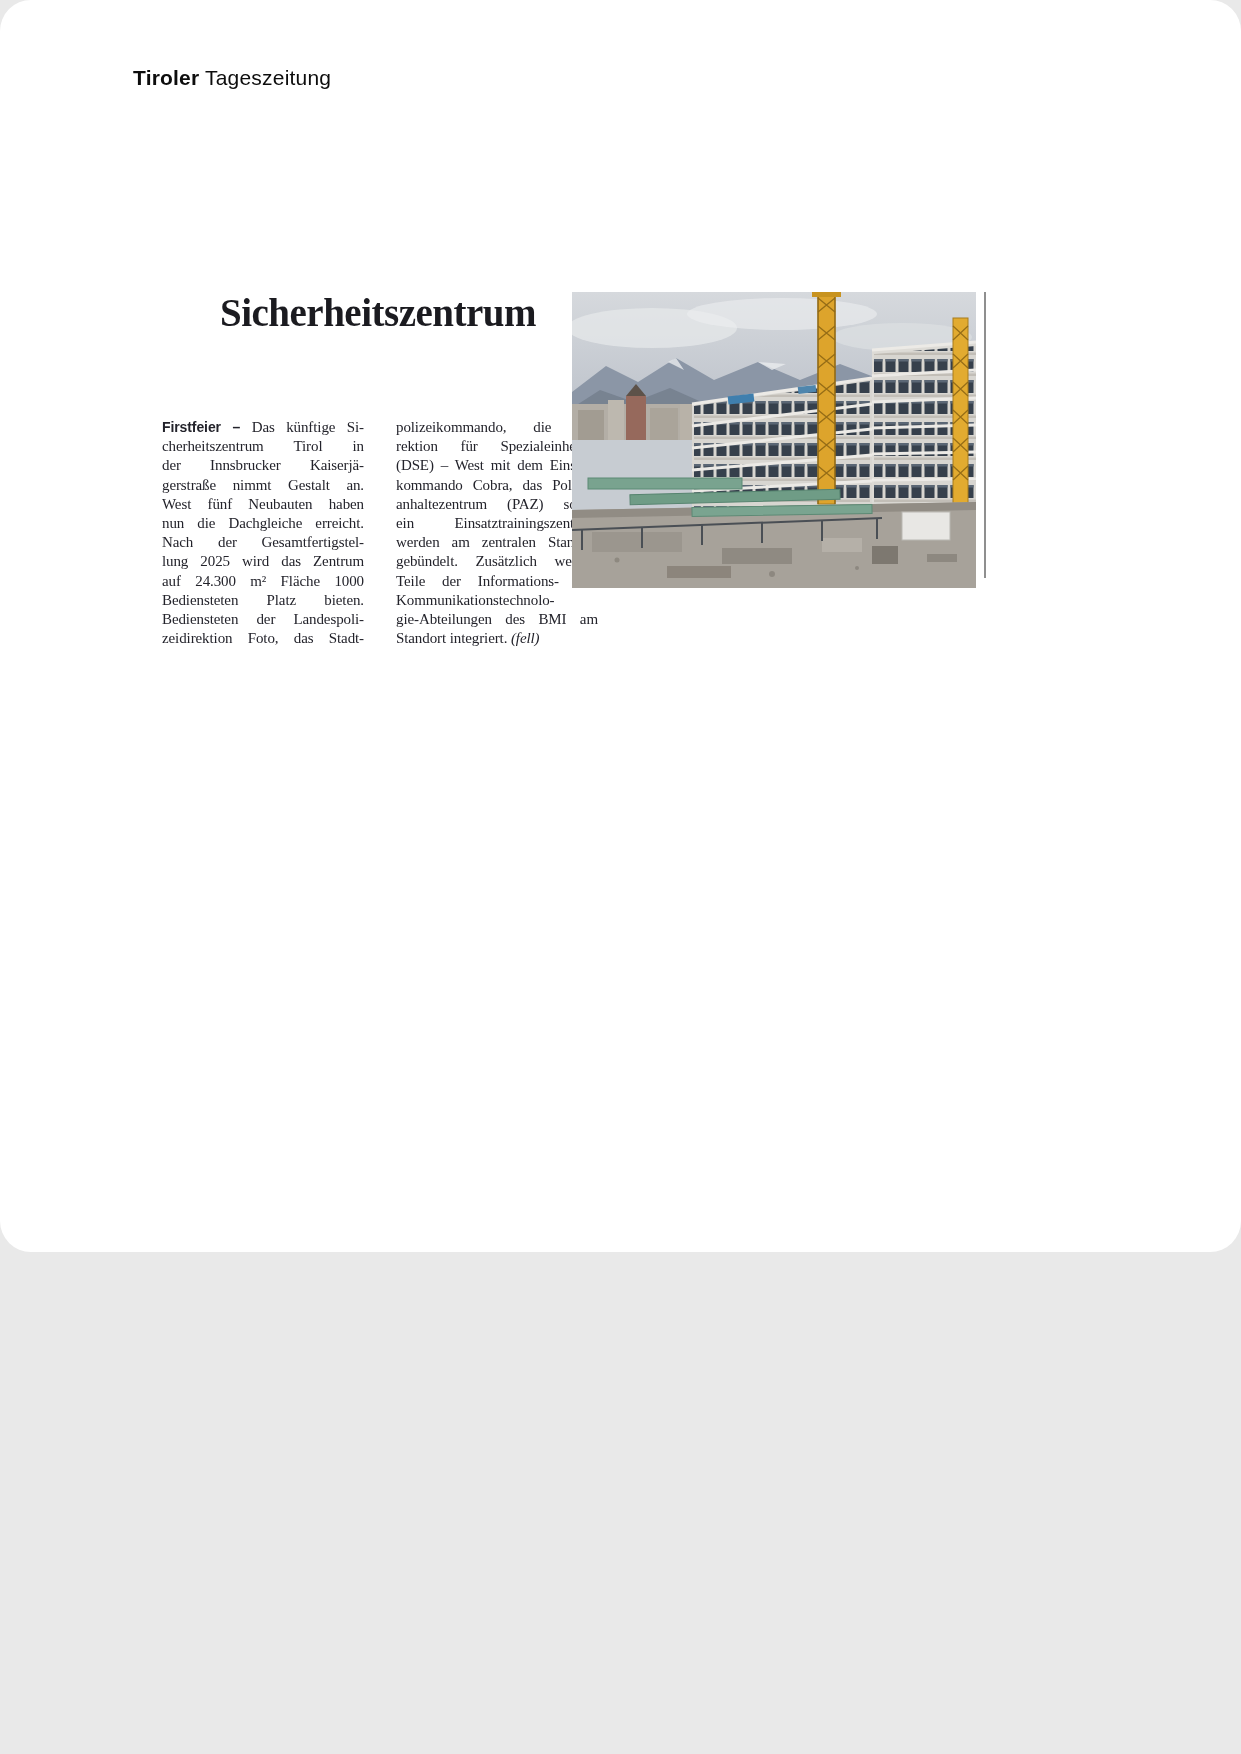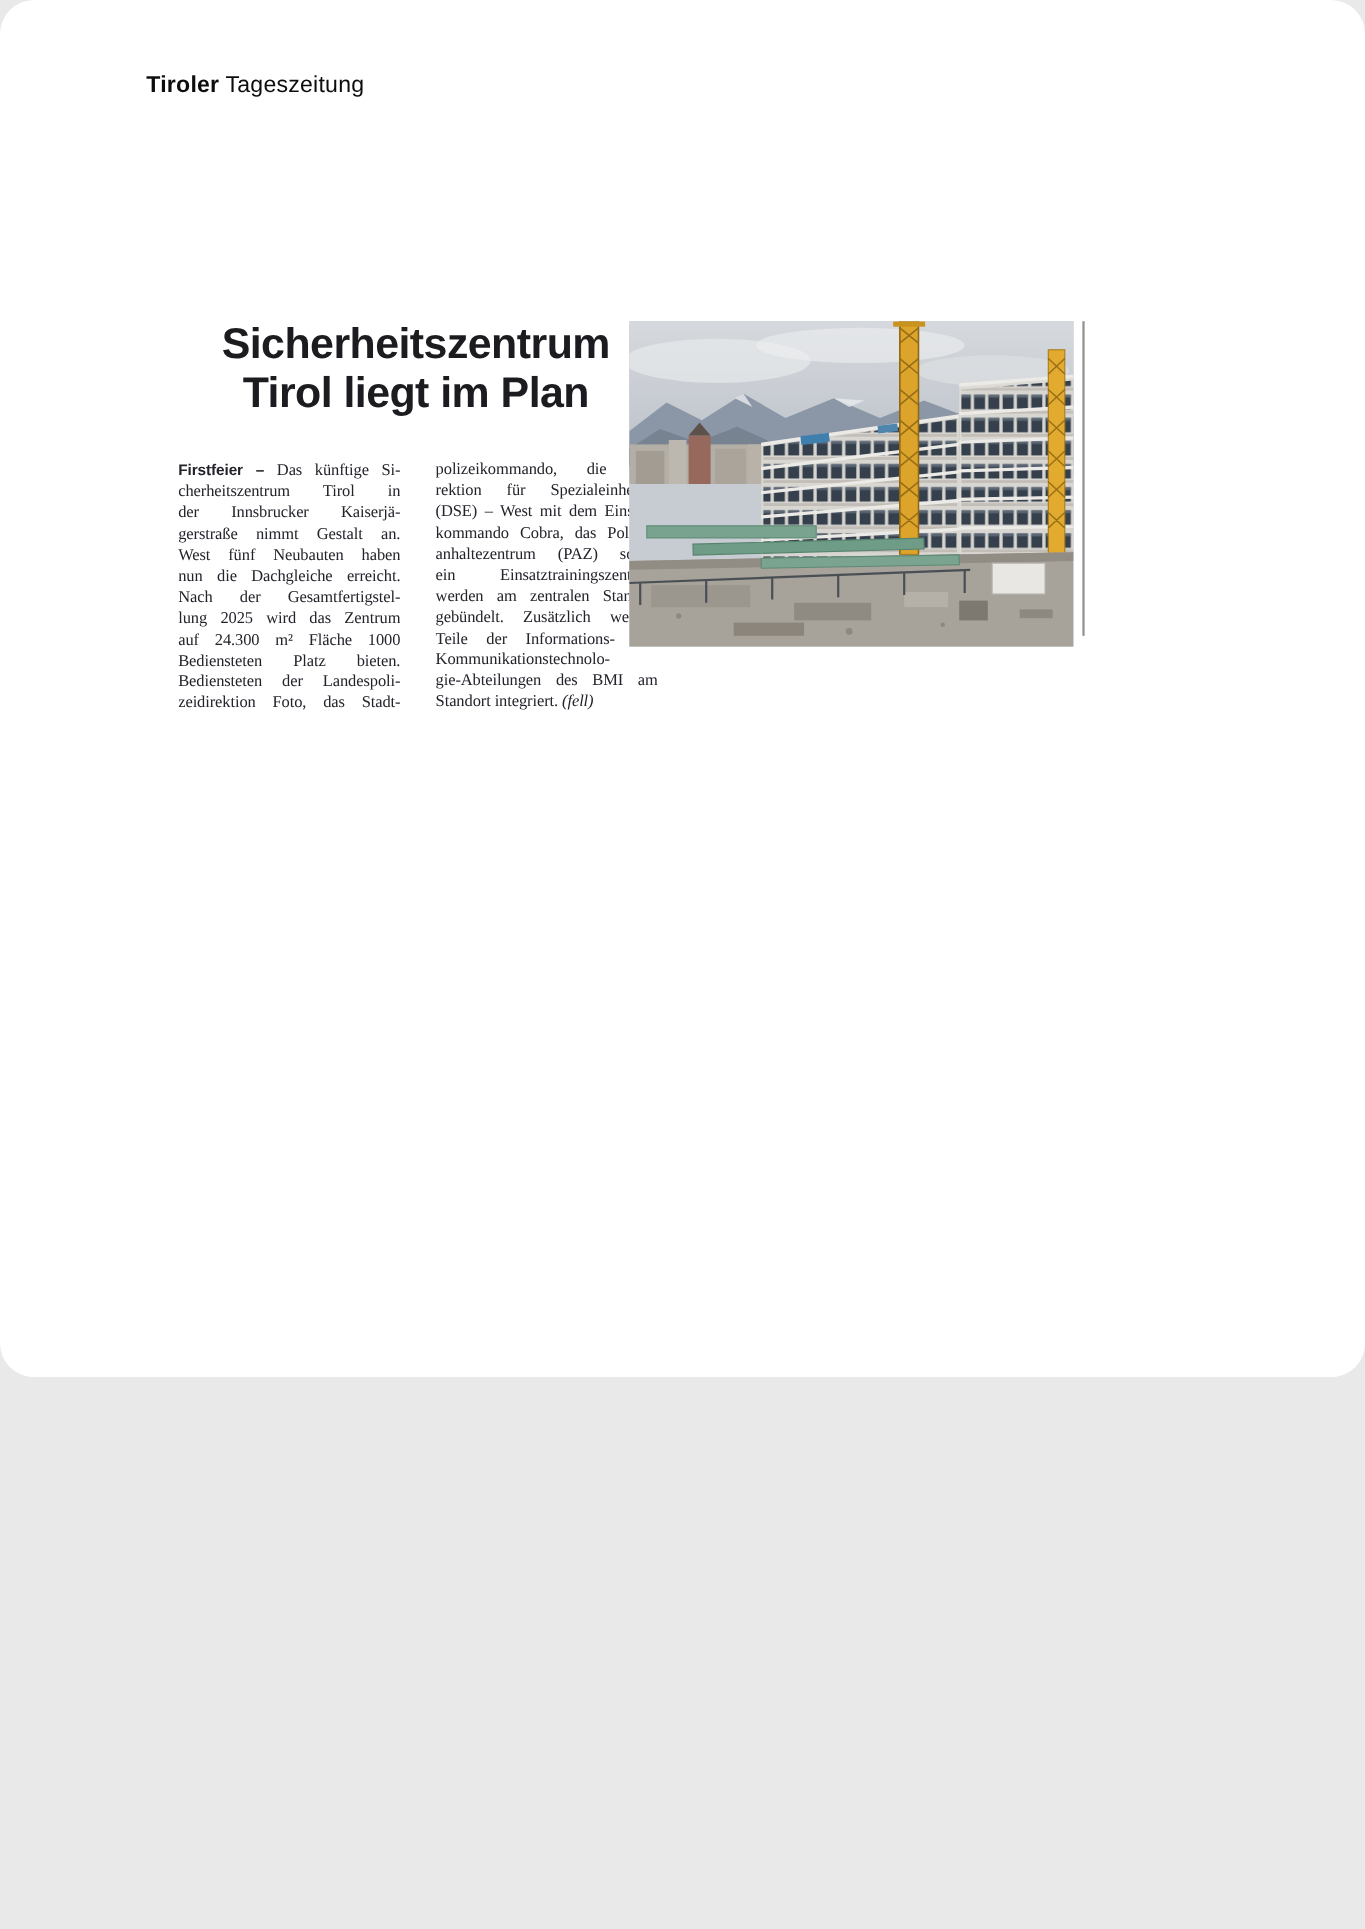--- a/index.html
+++ b/index.html
@@ -14,21 +14,21 @@
   }
   .masthead .brand-bold { font-weight:bold; }
   .press-headline {
     position:absolute; left:133px; top:212px;
     font-size:19.5px; font-weight:bold; color:#0b0b0b; letter-spacing:.1px;
   }
   
   .clip { position:absolute; left:160px; top:290px; width:832px; height:360px; }
   .clip-title {
     position:absolute; left:0; top:0; width:436px; text-align:center;
-    font-family:Liberation Sans, sans-serif; font-weight:bold;
+    font-family:Liberation Serif, serif; font-weight:bold;
     font-size:39px; line-height:45px; color:#1b1b20; letter-spacing:-.5px;
   }
   .cols { position:absolute; left:2px; top:128px; display:flex; gap:32px; }
   .col {
     width:202px;
     font-family:"Liberation Serif", serif; font-size:15px; line-height:19.2px;
     color:#23232b; letter-spacing:-.1px;
   }
   .t-line { text-align:justify; text-align-last:justify; white-space:nowrap; overflow:hidden; }
   .t-line.no-just { text-align-last:left; white-space:normal; }
@@ -64,21 +64,20 @@
   <div class="masthead">
     <span class="brand-bold">Tiroler</span>
     <span> </span><span>Tageszeitung</span>
   </div>
 
 
   <div class="clip">
 
     <div class="clip-title">
       <div>Sicherheitszentrum</div>
-      <div>Tirol liegt im Plan</div>
     </div>
 
     <div class="cols">
       <div class="col">
         <div class="t-line"><span class="lead-word">Firstfeier –</span> <span>Das künftige Si-</span></div>
         <div class="t-line">cherheitszentrum Tirol in</div>
         <div class="t-line">der Innsbrucker Kaiserjä-</div>
         <div class="t-line">gerstraße nimmt Gestalt an.</div>
         <div class="t-line">West fünf Neubauten haben</div>
         <div class="t-line">nun die Dachgleiche erreicht.</div>

